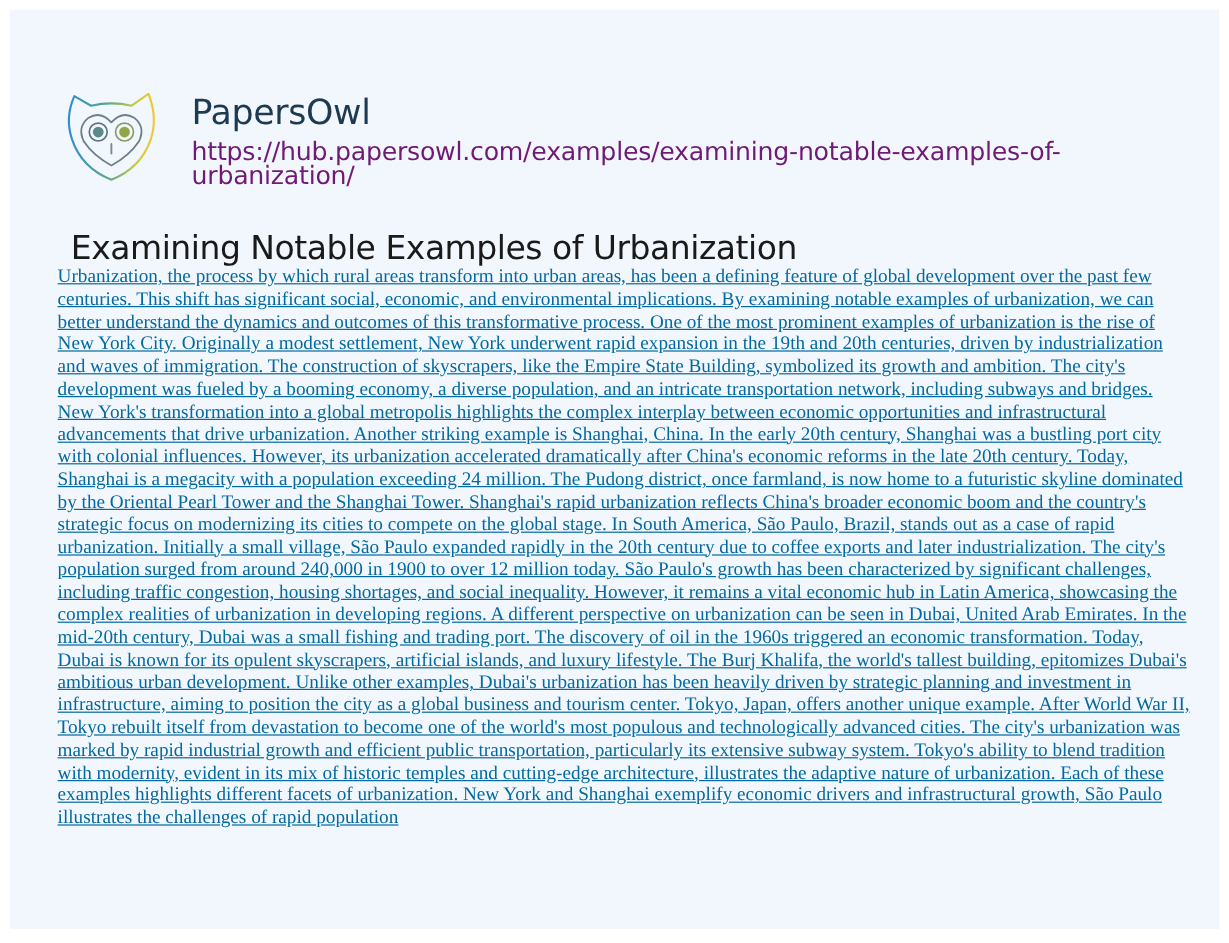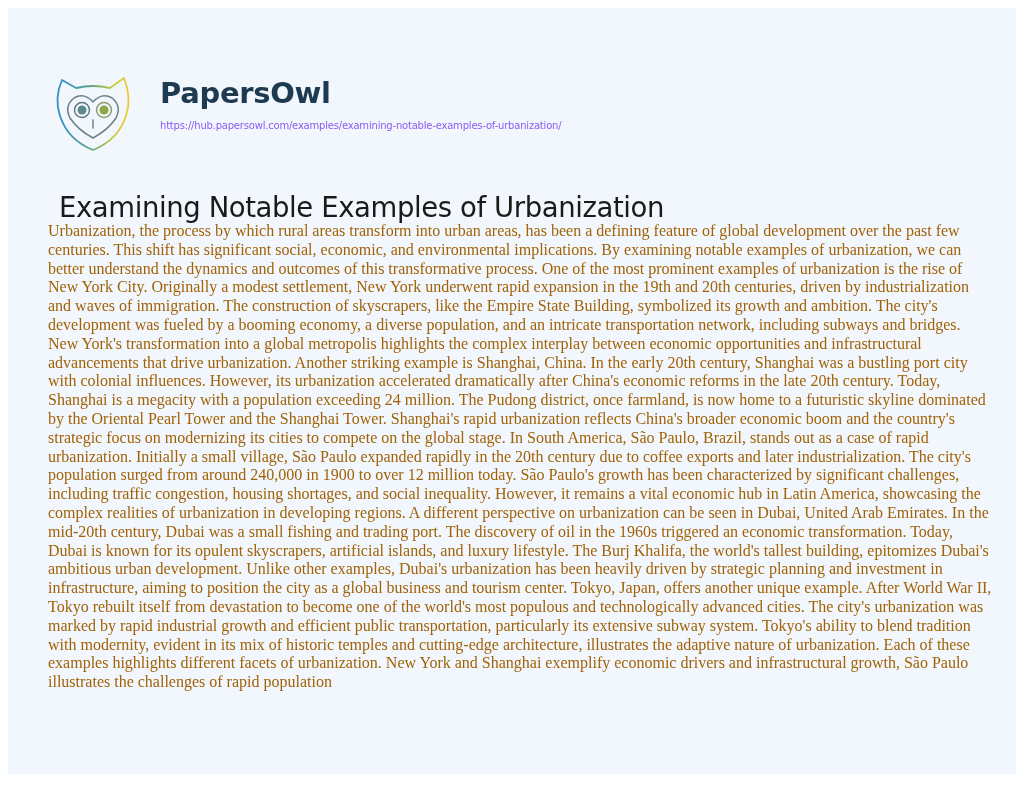--- a/index.html
+++ b/index.html
@@ -34,30 +34,30 @@
       width: 86px;
       height: 86px;
       margin-top: 2px;
     }
     .brand-block {
       margin-left: 24px;
       margin-top: 10px;
     }
     .brand-name {
       font-family: "DejaVu Sans", sans-serif;
-      font-weight: bold;
+      font-weight: normal;
       font-size: 29px;
       color: #1d3a50;
       letter-spacing: -0.3px;
       line-height: 34px;
     }
     .brand-url {
       font-family: "DejaVu Sans", sans-serif;
-      font-size: 10px;
-      color: #8b5cf6;
+      font-size: 21px;
+      color: #701a75;
       margin-top: 6px;
       line-height: 20px;
       letter-spacing: -0.2px;
     }
     .title {
       position: absolute;
       left: 40px;
       top: 170px;
       margin: 11px;
       font-family: "DejaVu Sans", sans-serif;
@@ -69,21 +69,22 @@
     }
     .body-text {
       position: absolute;
       left: 40px;
       top: 214px;
       width: 944px;
       margin: 0;
       font-family: "Liberation Serif", serif;
       font-size: 16px;
       line-height: 18.8px;
-      color: #a16207;
+      color: #0369a1;
+      text-decoration: underline;
     }
   </style>
 </head>
 <body>
 
 <div class="card">
   <div class="header">
     <svg class="logo" viewBox="0 0 86 86">
       <defs>
         <linearGradient id="owlGrad" x1="0" y1="0" x2="1" y2="0">

